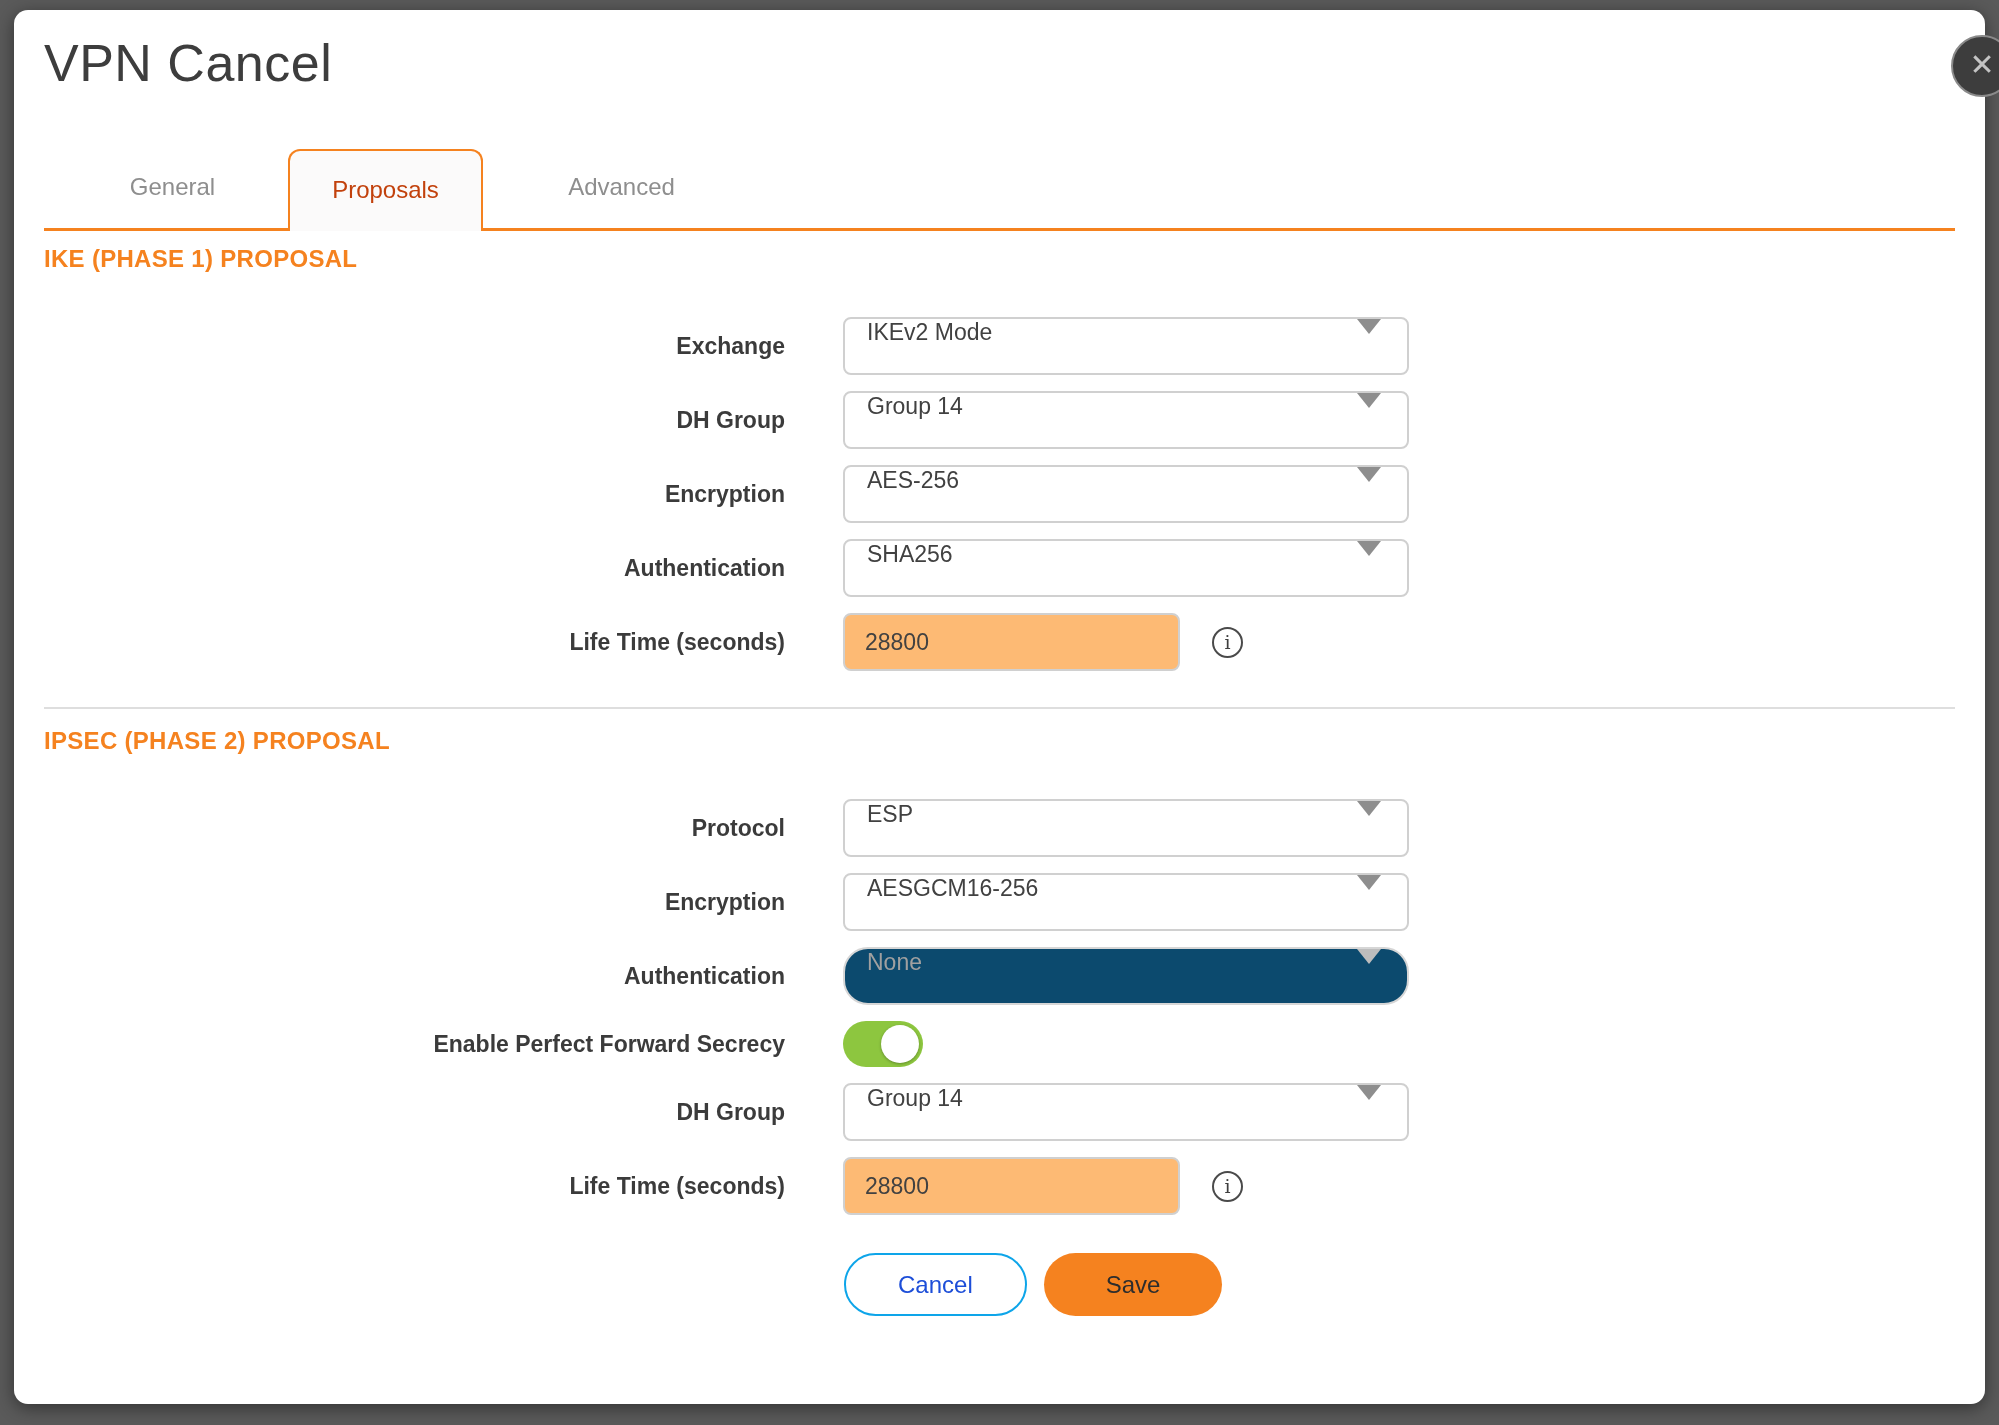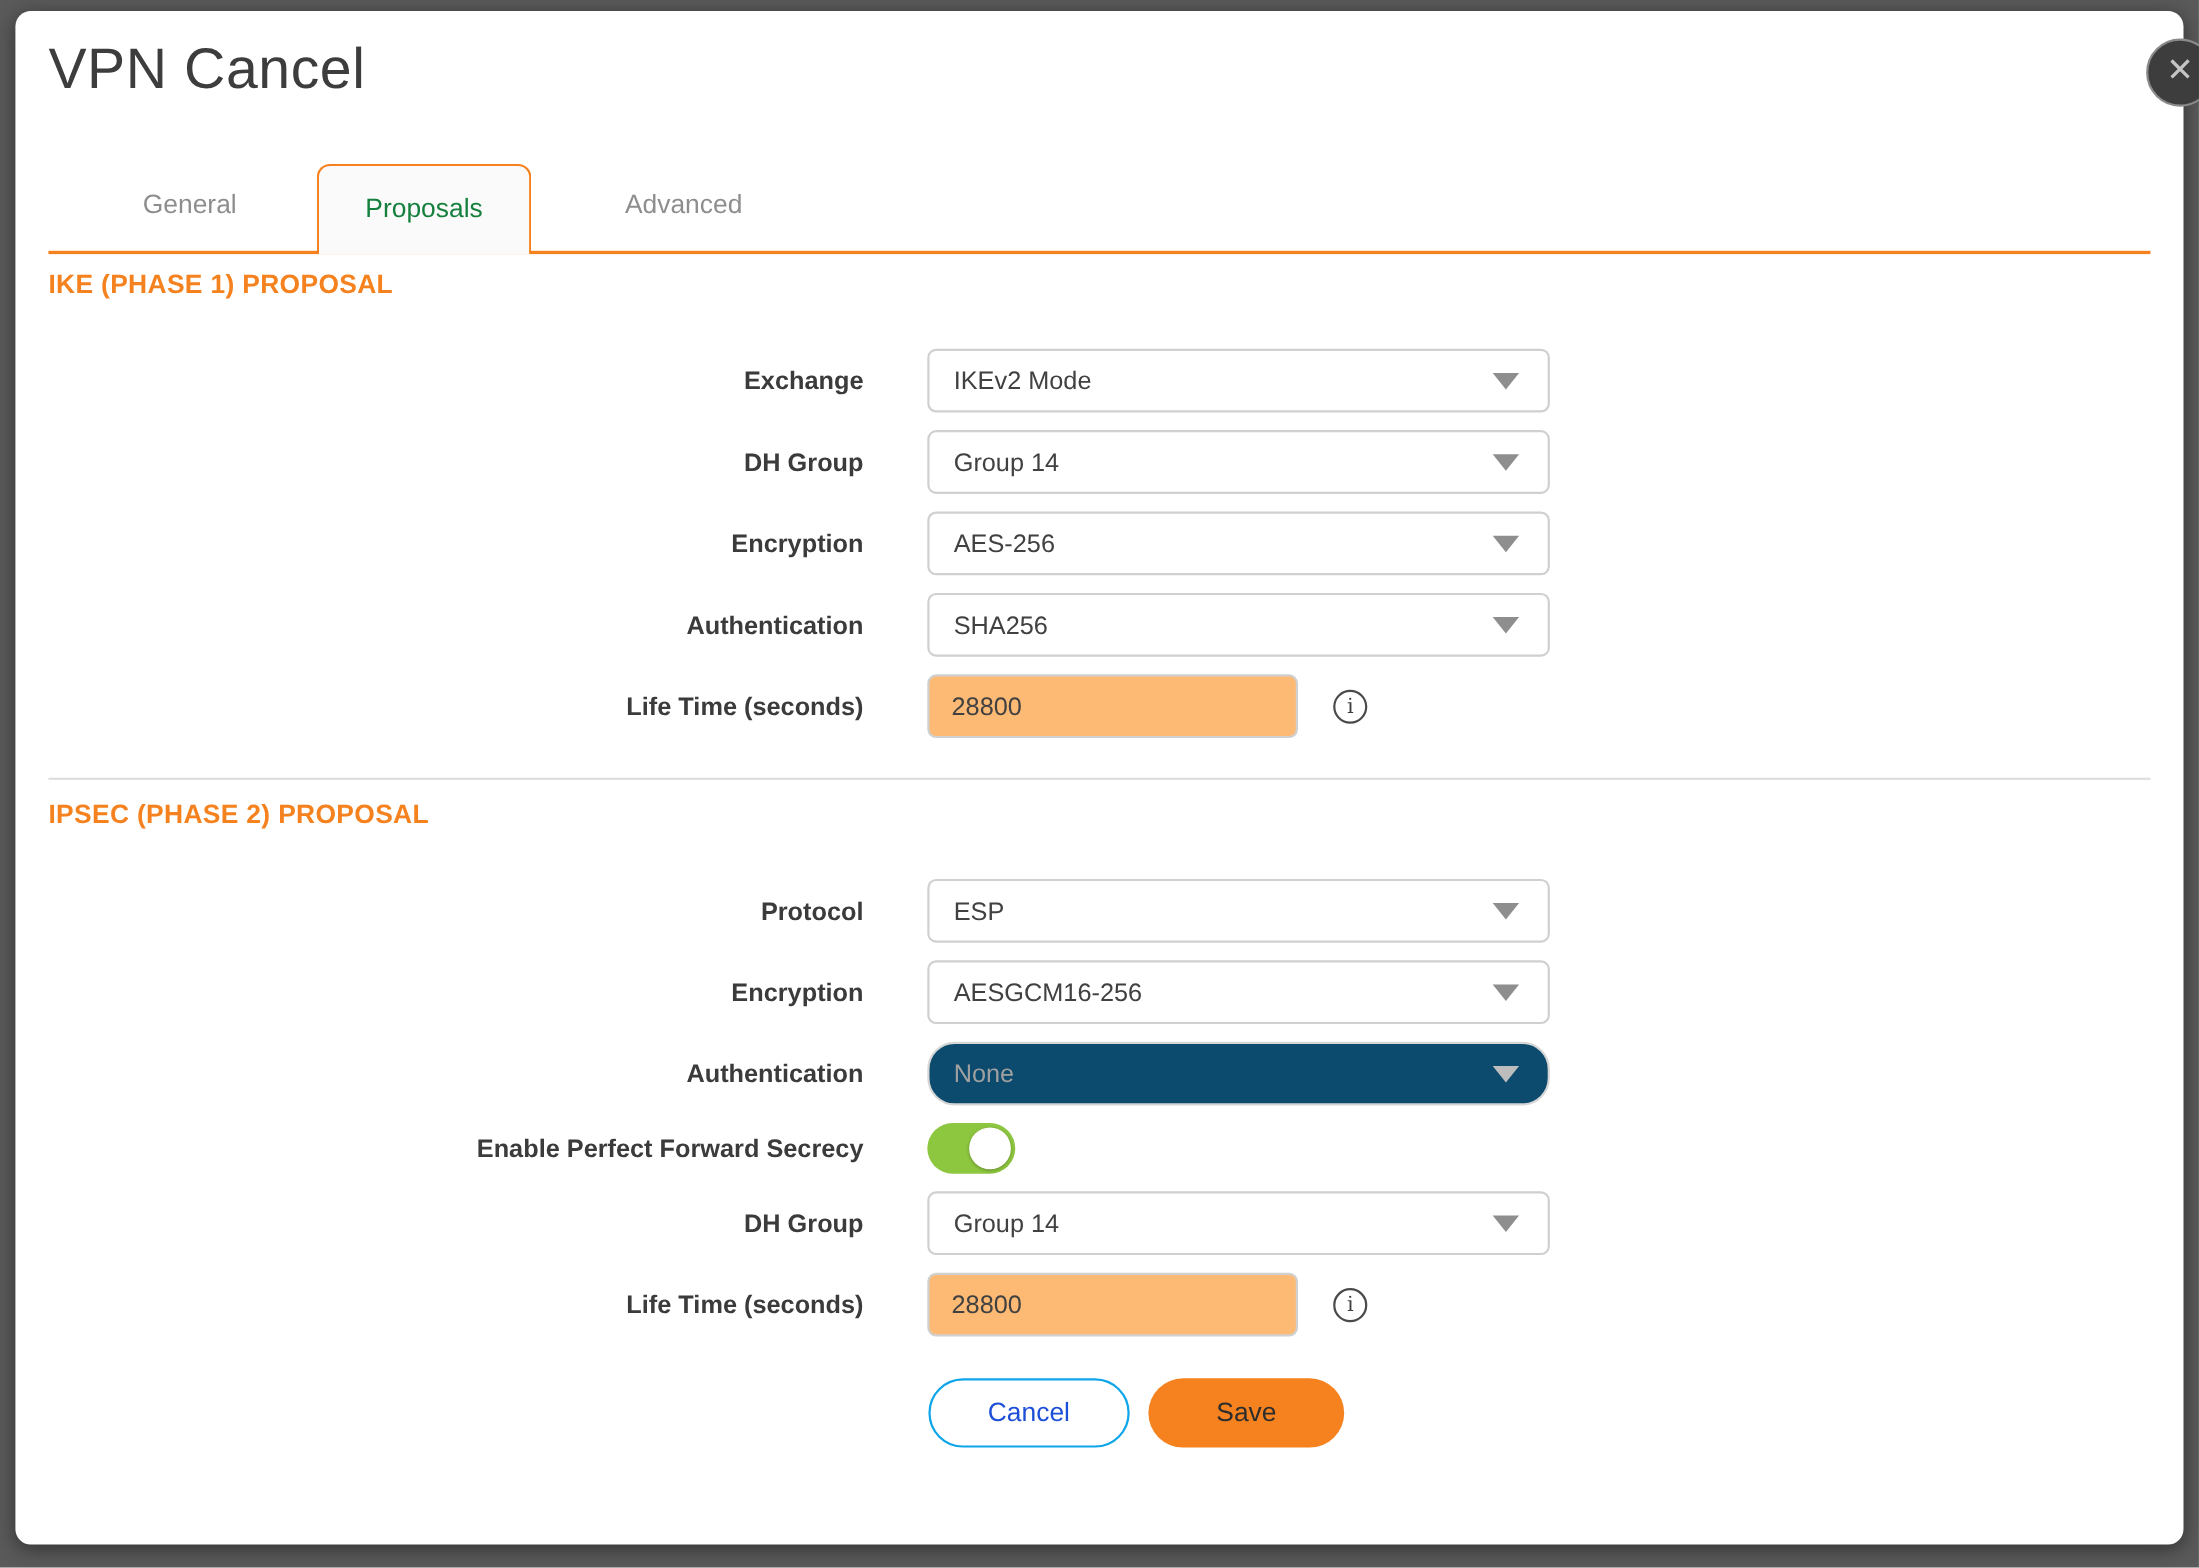--- a/index.html
+++ b/index.html
@@ -55,21 +55,21 @@
     text-align:center;
     font-size:24px;
     color:#8e8e8e;
     line-height:76px;
     height:79px;
     cursor:pointer;
   }
   .tab.first { margin-left:31px; }
   .tab.third { margin-left:23px; }
   .tab.active {
-    color:#15803d;
+    color:#c2410c;
     background:#fbfafa;
     border:2px solid #f5821f;
     border-bottom:none;
     border-radius:12px 12px 0 0;
     margin-bottom:-3px;
     height:82px;
     line-height:78px;
   }
   .content { padding:0 30px; }
   .section-heading {
@@ -95,21 +95,21 @@
     font-weight:700;
     font-size:23px;
     color:#3b3b3b;
   }
   .select {
     width:566px; height:58px;
     background:#fff;
     border:2px solid #d0d0d0;
     border-radius:8px;
     display:flex;
-    align-items:center;
+    align-items:flex-start;
     justify-content:space-between;
     padding:0 26px 0 22px;
     font-size:23px;
     color:#414141;
     cursor:pointer;
   }
   .select.disabled {
     background:#0c4a6e;
     border-color:#d6d6d6;
     color:#a0a0a0;

